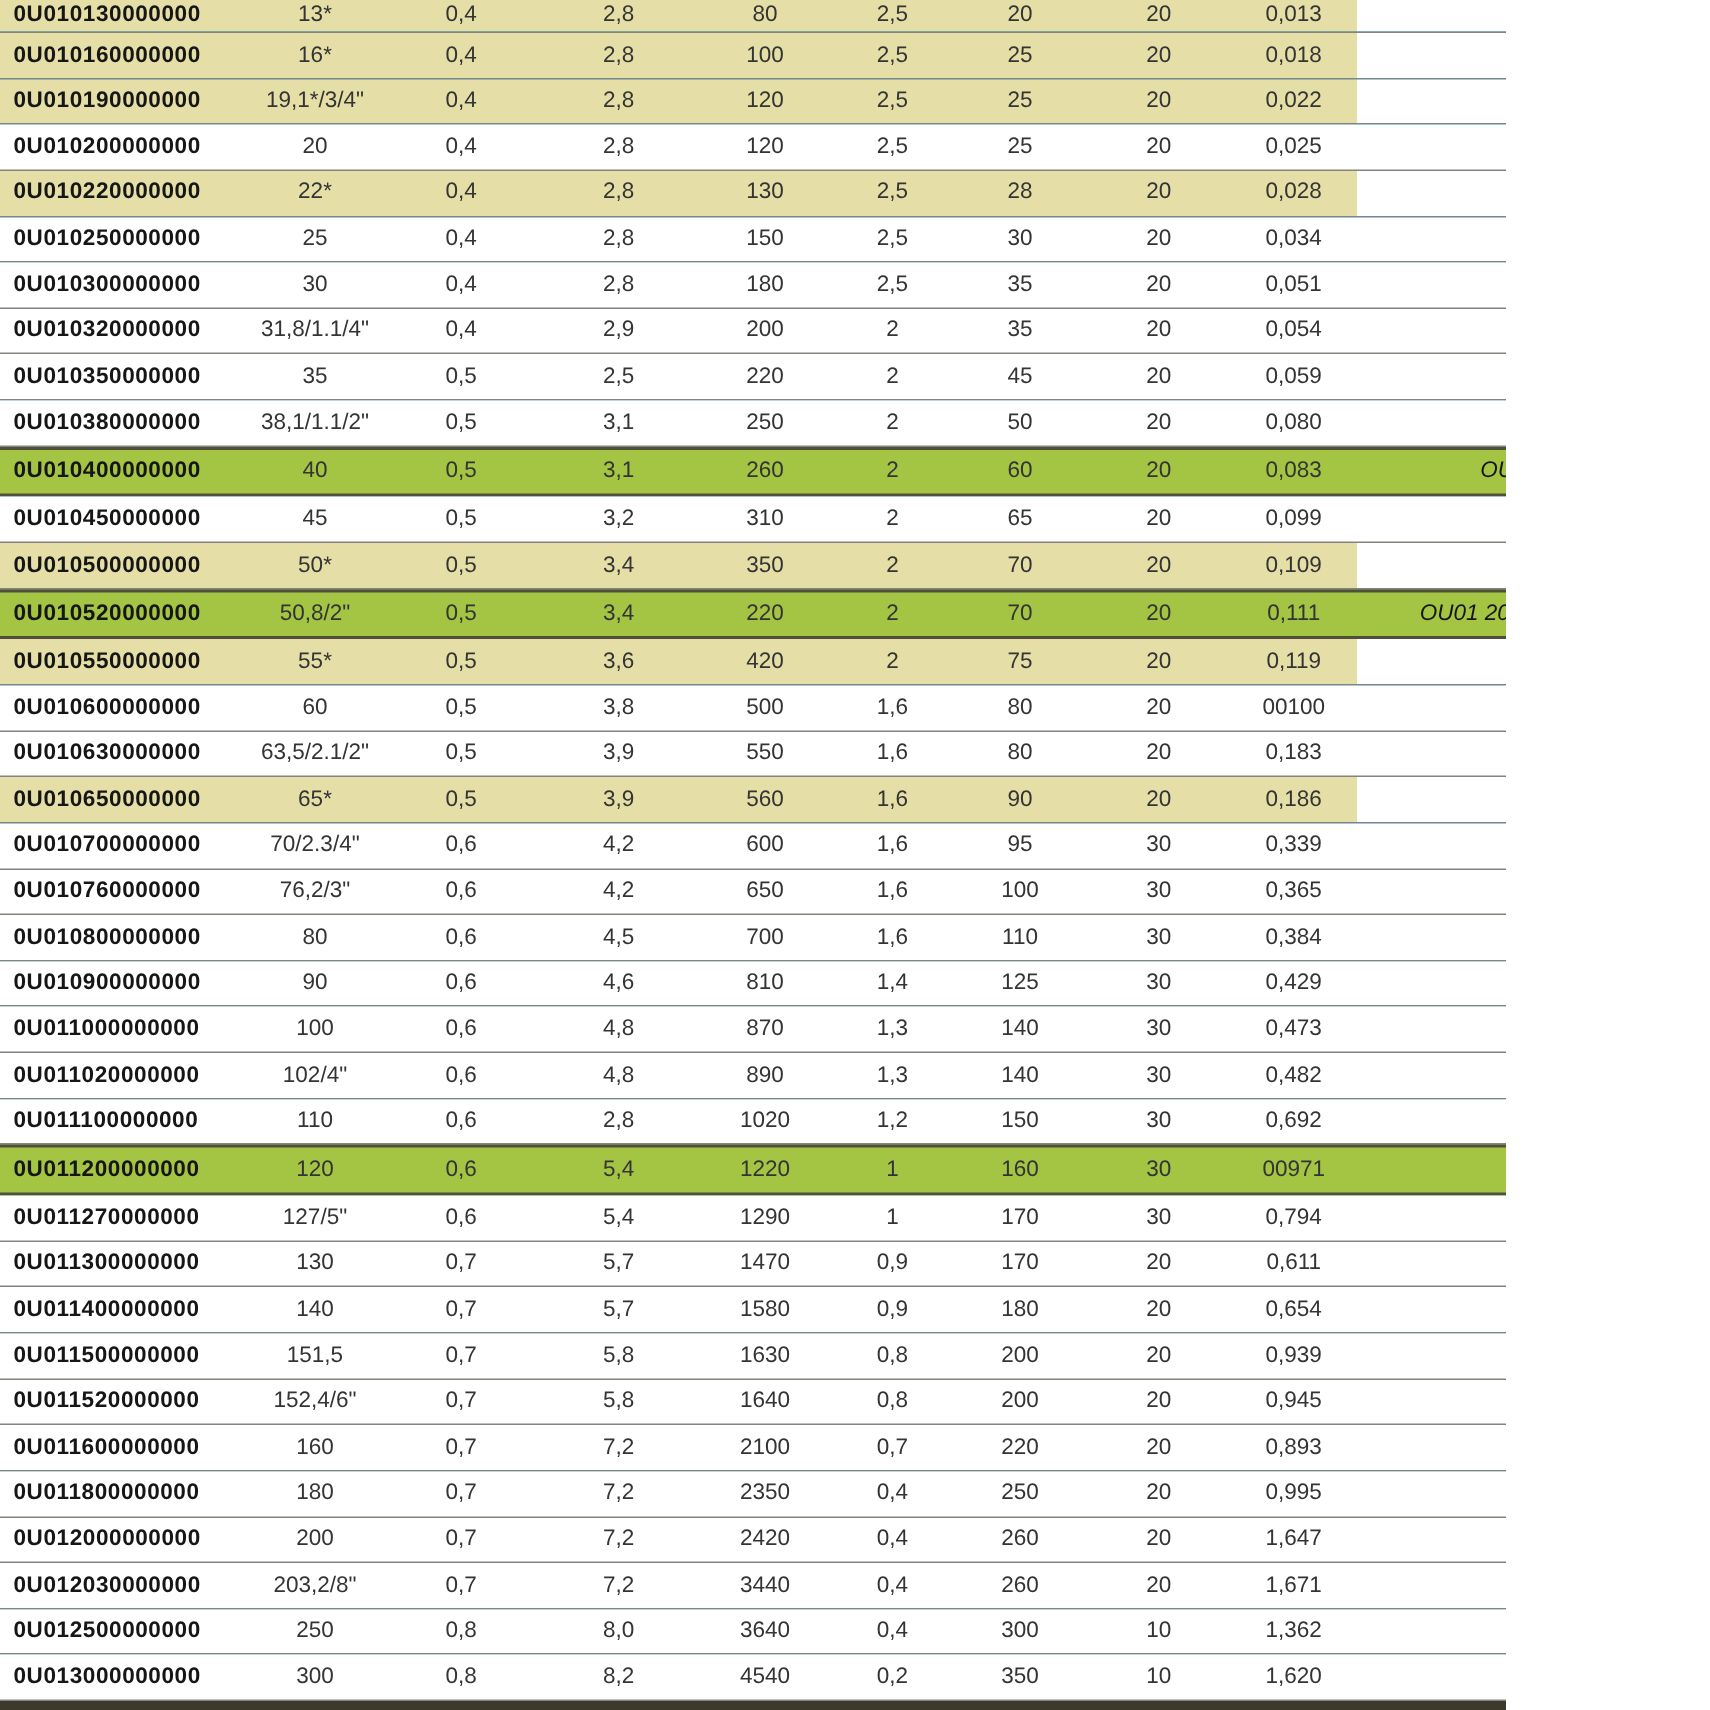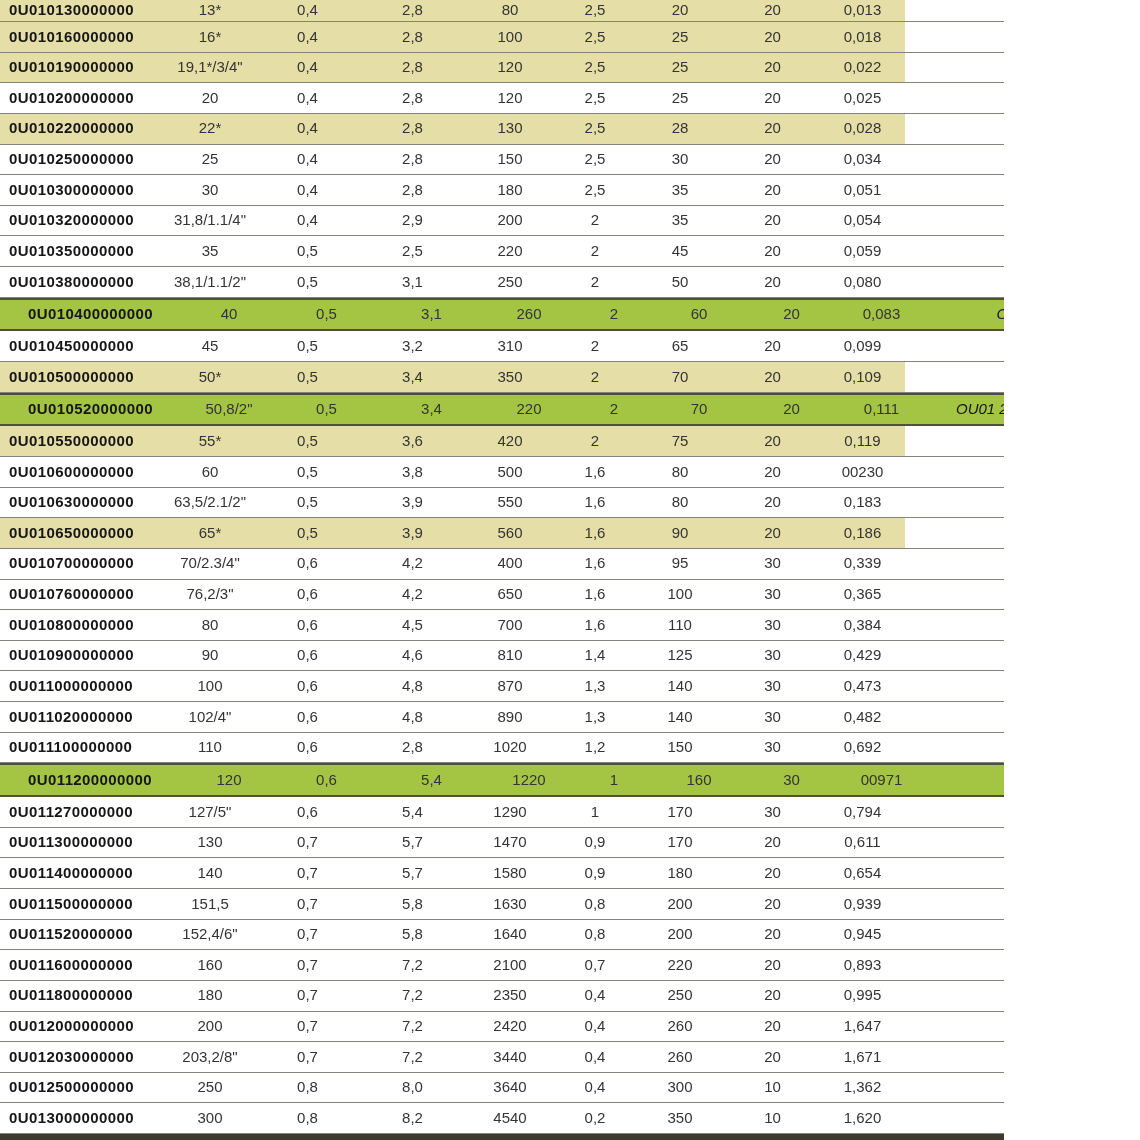--- a/index.html
+++ b/index.html
@@ -21,21 +21,20 @@
     background:#ffffff;
   }
   .row.first{flex:0 0 22px;}
   .row.beige{
     background:linear-gradient(90deg,var(--beige) 0,var(--beige) 905px,#ffffff 905px);
   }
   .row.green{
     background:var(--green);
     border-top:2px solid var(--green-border);
     border-bottom:2px solid var(--green-border);
-    padding-left:19px;
   }
   .cell{
     font-size:15px;color:var(--value-text);text-align:center;
     white-space:nowrap;overflow:hidden;line-height:1.1;
   }
   .cell.code{
     text-align:left;padding-left:9px;font-weight:700;color:var(--code-text);
     letter-spacing:0.4px;font-size:15px;
   }
   .cell.note{font-size:15px;color:var(--code-text);font-style:italic;}
@@ -228,21 +227,21 @@
   </div>
       <div class="row">
     <div class="cell code">0U010600000000</div>
     <div class="cell size">60</div>
     <div class="cell v1">0,5</div>
     <div class="cell v2">3,8</div>
     <div class="cell v3">500</div>
     <div class="cell v4">1,6</div>
     <div class="cell v5">80</div>
     <div class="cell v6">20</div>
-    <div class="cell v7">00230</div>
+    <div class="cell v7">00100</div>
     <div class="cell note"></div>
   </div>
       <div class="row">
     <div class="cell code">0U010630000000</div>
     <div class="cell size">63,5/2.1/2"</div>
     <div class="cell v1">0,5</div>
     <div class="cell v2">3,9</div>
     <div class="cell v3">550</div>
     <div class="cell v4">1,6</div>
     <div class="cell v5">80</div>
@@ -260,21 +259,21 @@
     <div class="cell v5">90</div>
     <div class="cell v6">20</div>
     <div class="cell v7">0,186</div>
     <div class="cell note"></div>
   </div>
       <div class="row">
     <div class="cell code">0U010700000000</div>
     <div class="cell size">70/2.3/4"</div>
     <div class="cell v1">0,6</div>
     <div class="cell v2">4,2</div>
-    <div class="cell v3">400</div>
+    <div class="cell v3">600</div>
     <div class="cell v4">1,6</div>
     <div class="cell v5">95</div>
     <div class="cell v6">30</div>
     <div class="cell v7">0,339</div>
     <div class="cell note"></div>
   </div>
       <div class="row">
     <div class="cell code">0U010760000000</div>
     <div class="cell size">76,2/3"</div>
     <div class="cell v1">0,6</div>

